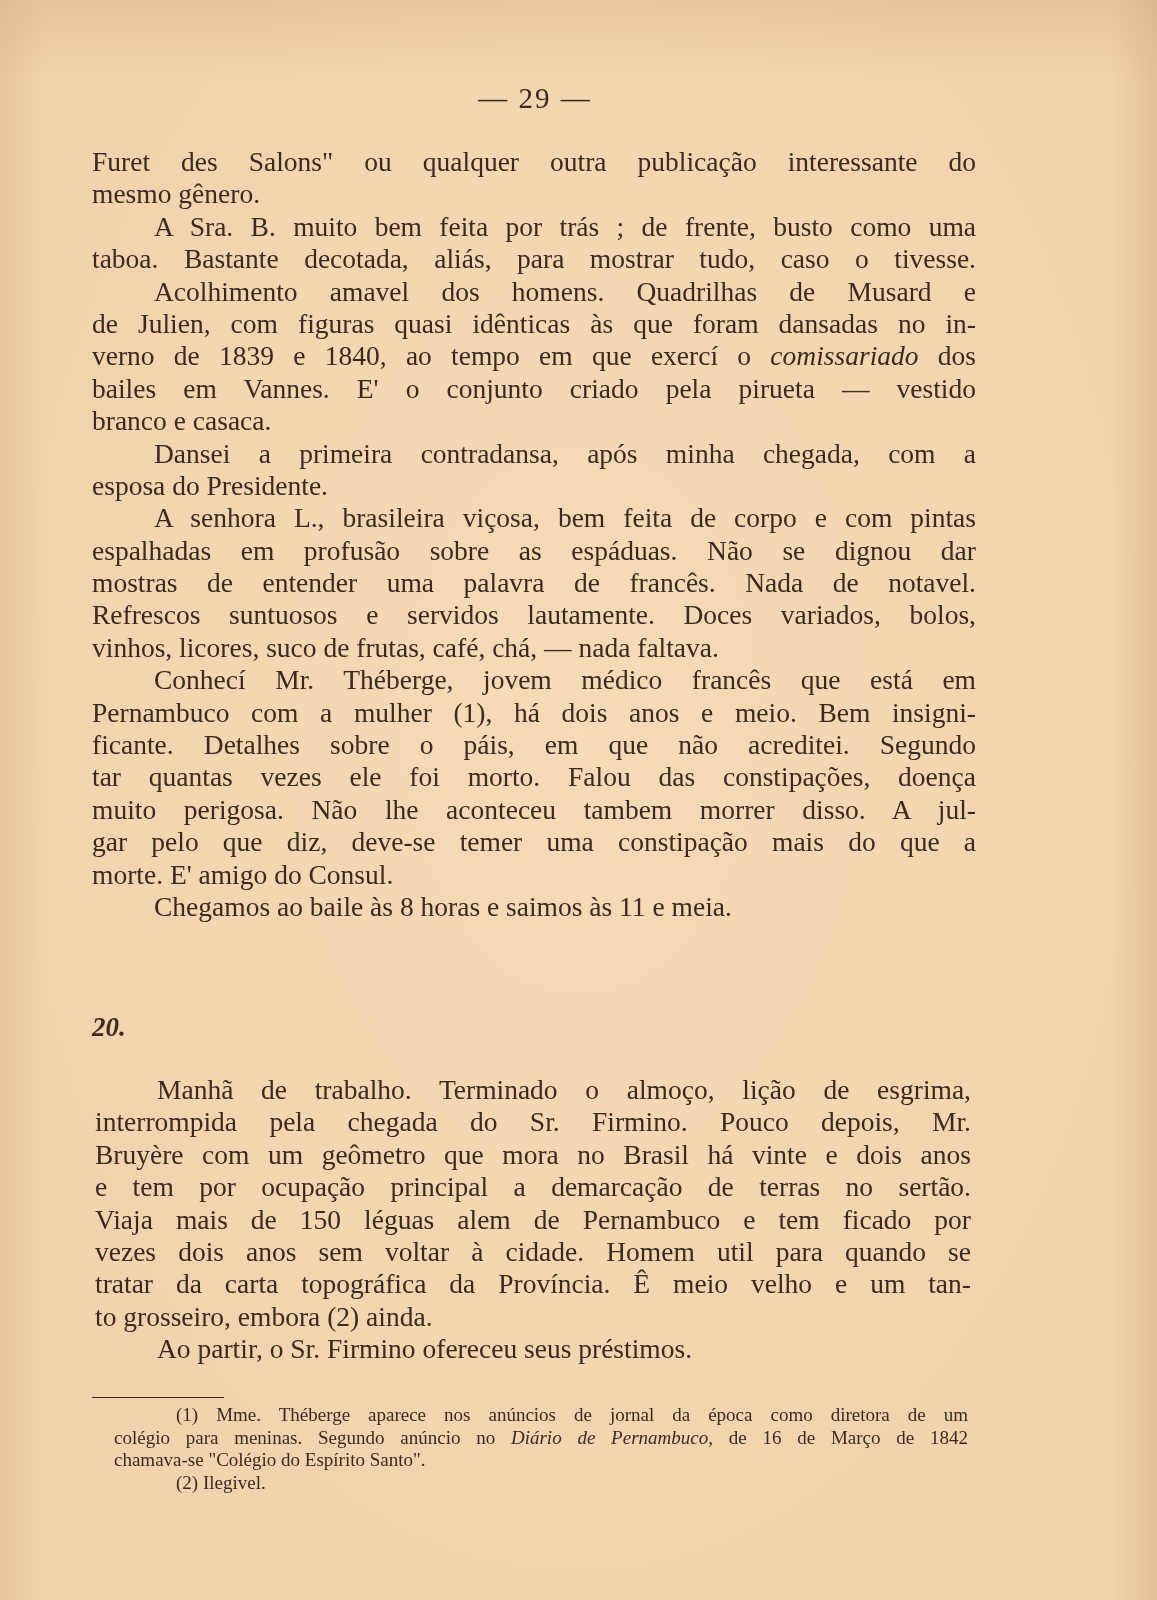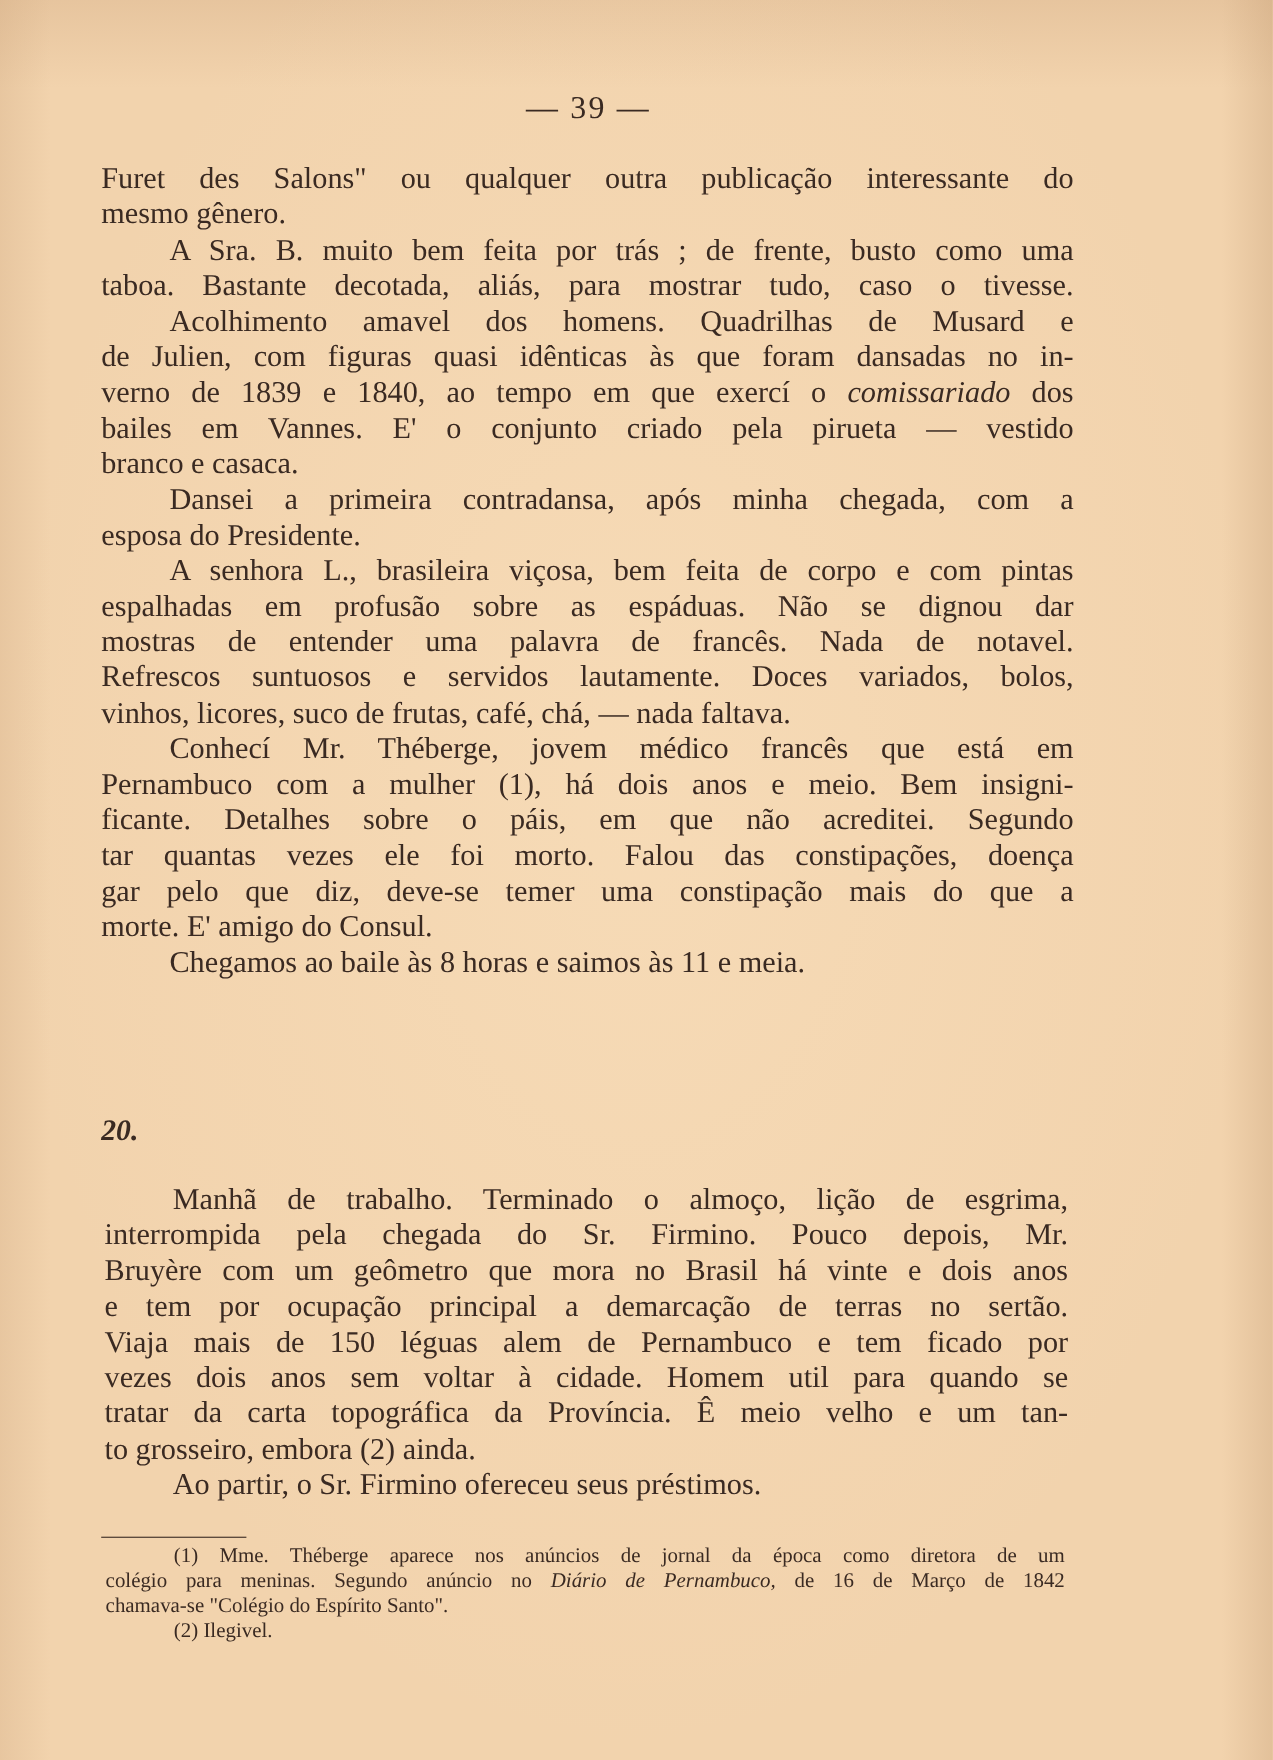--- a/index.html
+++ b/index.html
@@ -26,28 +26,28 @@
     .line.last { text-align-last: left; }
     .line.indent { padding-left: 62px; }
     .entry-number {
       position: absolute; top: 1012px; left: 92px; font-size: 27px; font-style: italic; font-weight: bold;
     }
     .section2 { position: absolute; top: 1074px; left: 95px; width: 876px; font-size: 27.5px; line-height: 32.4px; }
     .rule { position: absolute; top: 1397px; left: 92px; width: 132px; border-top: 1.5px solid #3a2a22; }
     .footnotes {
       position: absolute; top: 1404px; left: 96px; width: 872px; font-size: 19px; line-height: 22.5px;
     }
-    .footnotes .line { height: 22.5px; }
+    .footnotes .line { height: 22.5px; margin-left: 18px; }
     .footnotes .indent { padding-left: 62px; }
     em { }
   </style>
 </head>
 <body>
 
-<div class="page-number">— 39 —</div>
+<div class="page-number">— 29 —</div>
 
 <div class="body-text">
   <div class="line">Furet des Salons" ou qualquer outra publicação interessante do</div>
   <div class="line last">mesmo gênero.</div>
 
   <div class="line indent">A Sra. B. muito bem feita por trás ; de frente, busto como uma</div>
   <div class="line">taboa. Bastante decotada, aliás, para mostrar tudo, caso o tivesse.</div>
 
   <div class="line indent">Acolhimento amavel dos homens. Quadrilhas de Musard e</div>
   <div class="line">de Julien, com figuras quasi idênticas às que foram dansadas no in-</div>
@@ -62,20 +62,21 @@
   <div class="line indent">A senhora L., brasileira viçosa, bem feita de corpo e com pintas</div>
   <div class="line">espalhadas em profusão sobre as espáduas. Não se dignou dar</div>
   <div class="line">mostras de entender uma palavra de francês. Nada de notavel.</div>
   <div class="line">Refrescos suntuosos e servidos lautamente. Doces variados, bolos,</div>
   <div class="line last">vinhos, licores, suco de frutas, café, chá, — nada faltava.</div>
 
   <div class="line indent">Conhecí Mr. Théberge, jovem médico francês que está em</div>
   <div class="line">Pernambuco com a mulher (1), há dois anos e meio. Bem insigni-</div>
   <div class="line">ficante. Detalhes sobre o páis, em que não acreditei. Segundo</div>
   <div class="line">tar quantas vezes ele foi morto. Falou das constipações, doença</div>
+  <div class="line">muito perigosa. Não lhe aconteceu tambem morrer disso. A jul-</div>
   <div class="line">gar pelo que diz, deve-se temer uma constipação mais do que a</div>
   <div class="line last">morte. E' amigo do Consul.</div>
 
   <div class="line indent last">Chegamos ao baile às 8 horas e saimos às 11 e meia.</div>
 </div>
 
 <div class="entry-number">20.</div>
 
 <div class="section2">
   <div class="line indent">Manhã de trabalho. Terminado o almoço, lição de esgrima,</div>

